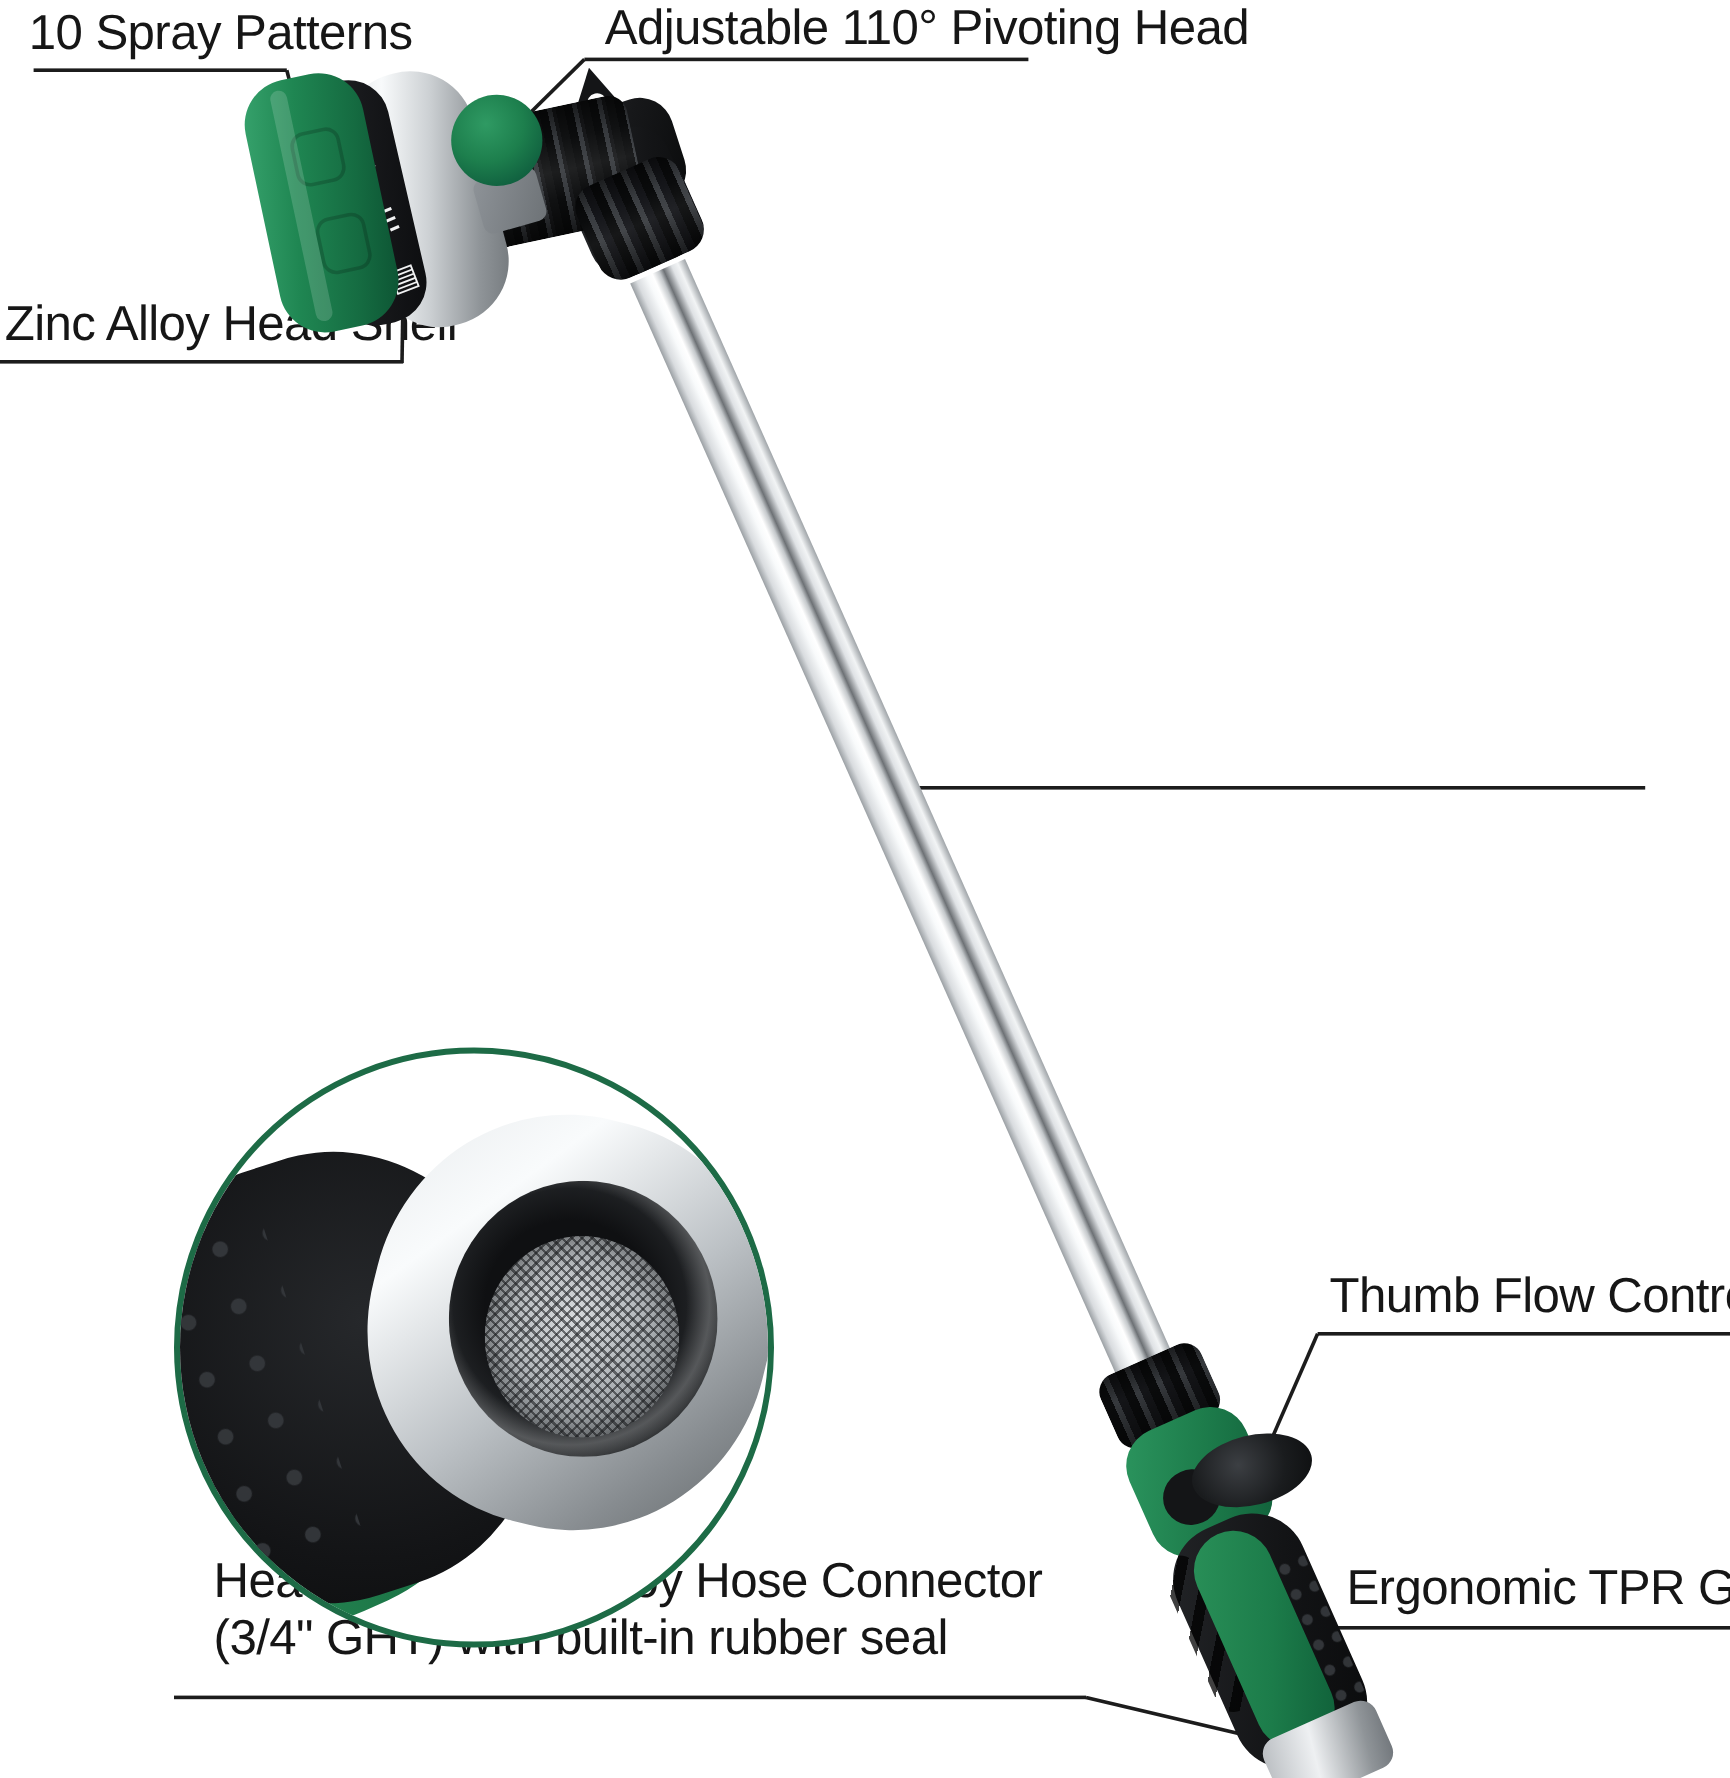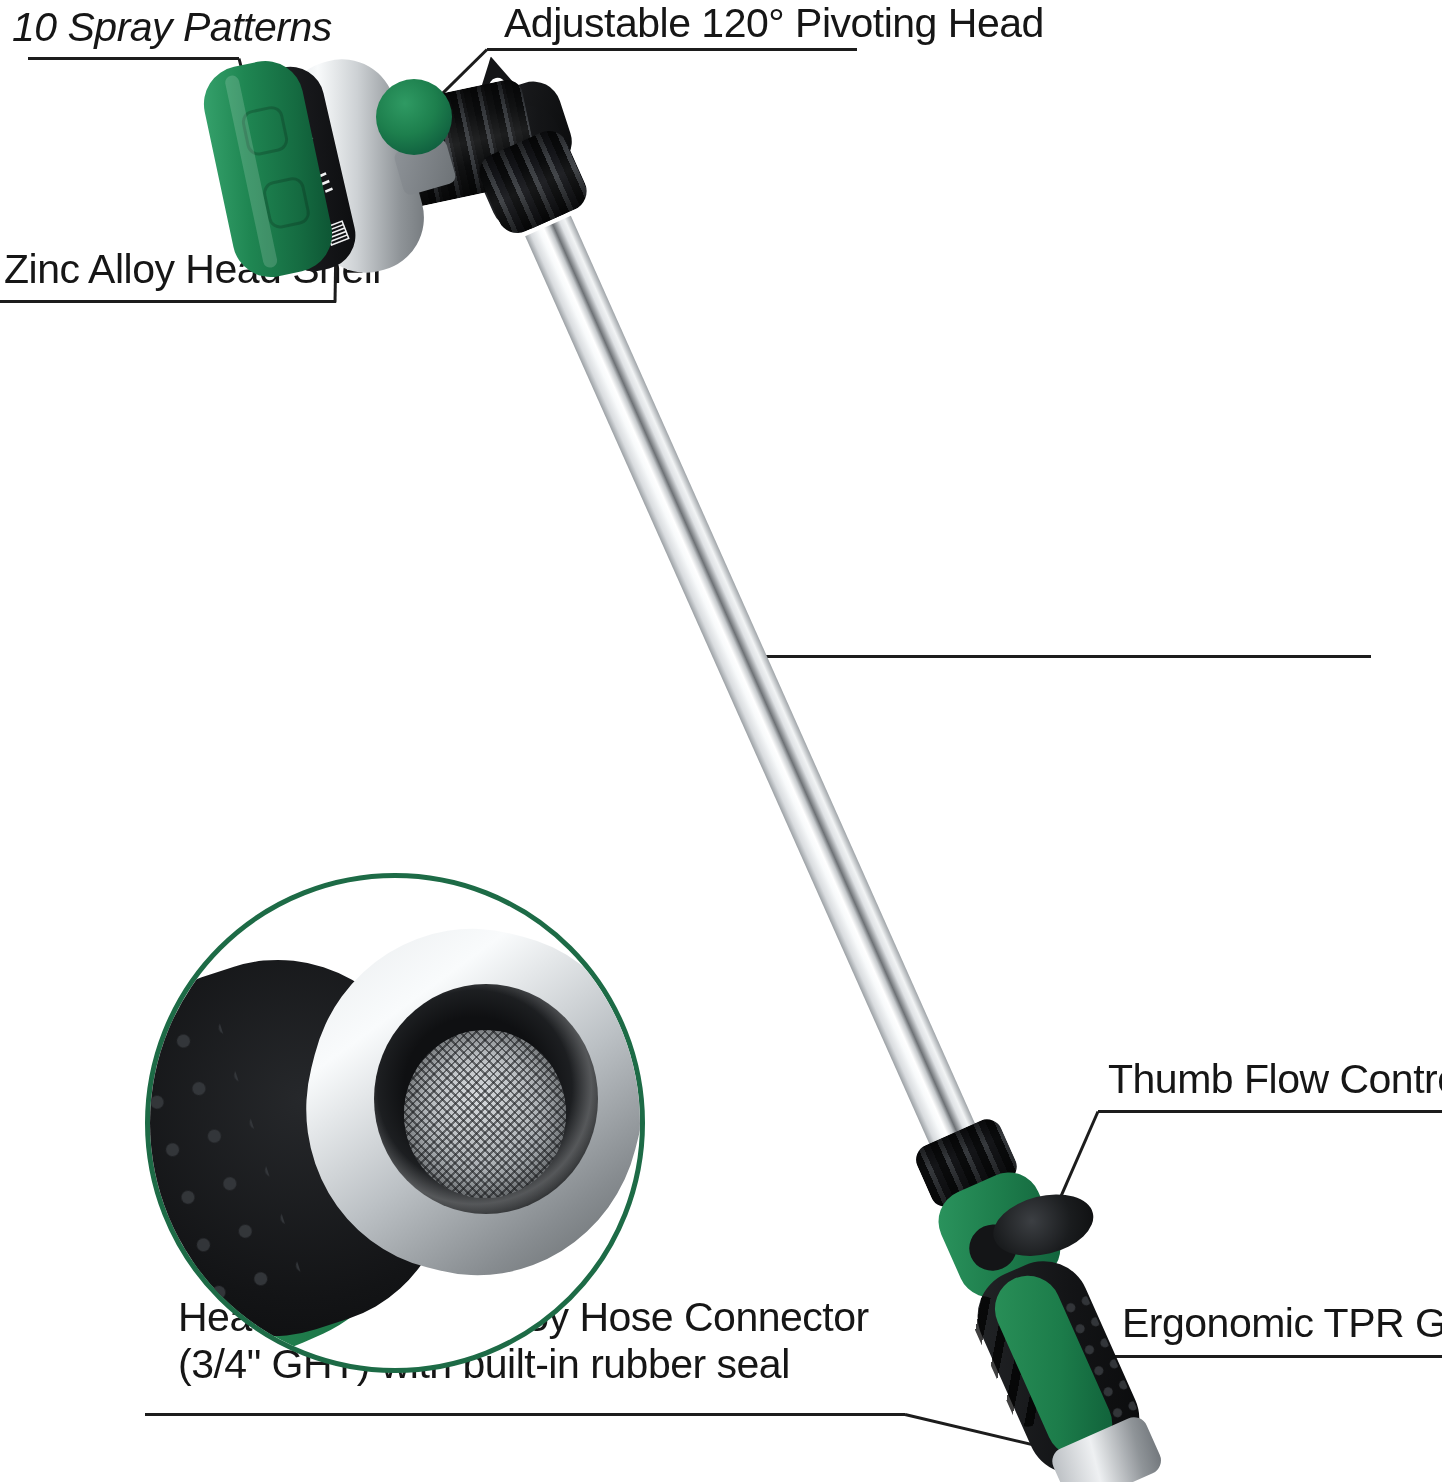--- a/index.html
+++ b/index.html
@@ -89,22 +89,22 @@
       repeating-linear-gradient(45deg,rgba(38,40,43,.6) 0 2px,rgba(0,0,0,0) 2px 6px),
       repeating-linear-gradient(-45deg,rgba(38,40,43,.6) 0 2px,rgba(0,0,0,0) 2px 6px),
       radial-gradient(circle at 45% 40%,#d6d9dc 0%,#a2a7ab 65%,#6e7276 100%);
     box-shadow:inset 0 0 30px rgba(0,0,0,.55);}
 </style>
 </head>
 <body>
 
 <div id="canvas">
 
-  <div class="lbl" style="left:12px;top:4px;font-style:italic;">10 Spray Patterns</div>
-  <div class="lbl" style="left:504px;top:0px;">Adjustable 120° Pivoting Head</div>
+  <div class="lbl" style="left:24px;top:4px;">10 Spray Patterns</div>
+  <div class="lbl" style="left:504px;top:0px;">Adjustable 110° Pivoting Head</div>
   <div class="lbl" style="left:4px;top:246px;">Zinc Alloy Head Shell</div>
   <div class="lbl" style="left:1108px;top:1056px;">Thumb Flow Control</div>
   <div class="lbl" style="left:1122px;top:1300px;">Ergonomic TPR Grip</div>
   <div class="lbl" style="left:178px;top:1294px;">Heavy-Duty Zinc Alloy Hose Connector</div>
   <div class="lbl" style="left:178px;top:1341px;">(3/4" GHT) with built-in rubber seal</div>
 
   <div class="hline" style="left:28px;top:57px;width:211px;"></div>
   <div class="dline" style="left:239px;top:57px;width:72px;transform:rotate(75.6deg);"></div>
 
   <div class="hline" style="left:487px;top:48px;width:370px;"></div>

